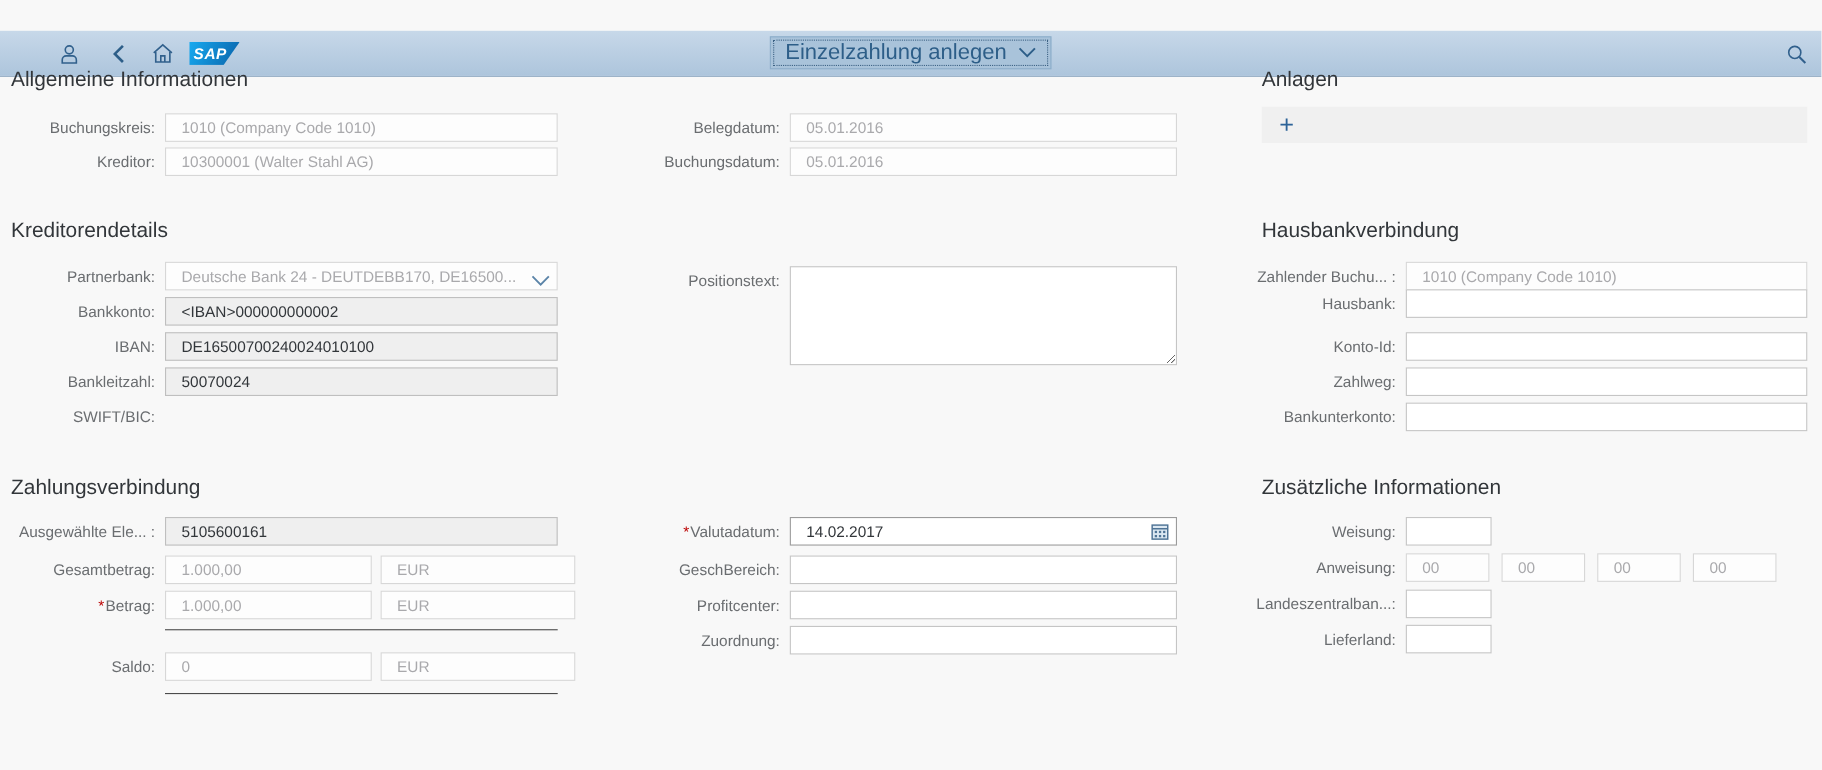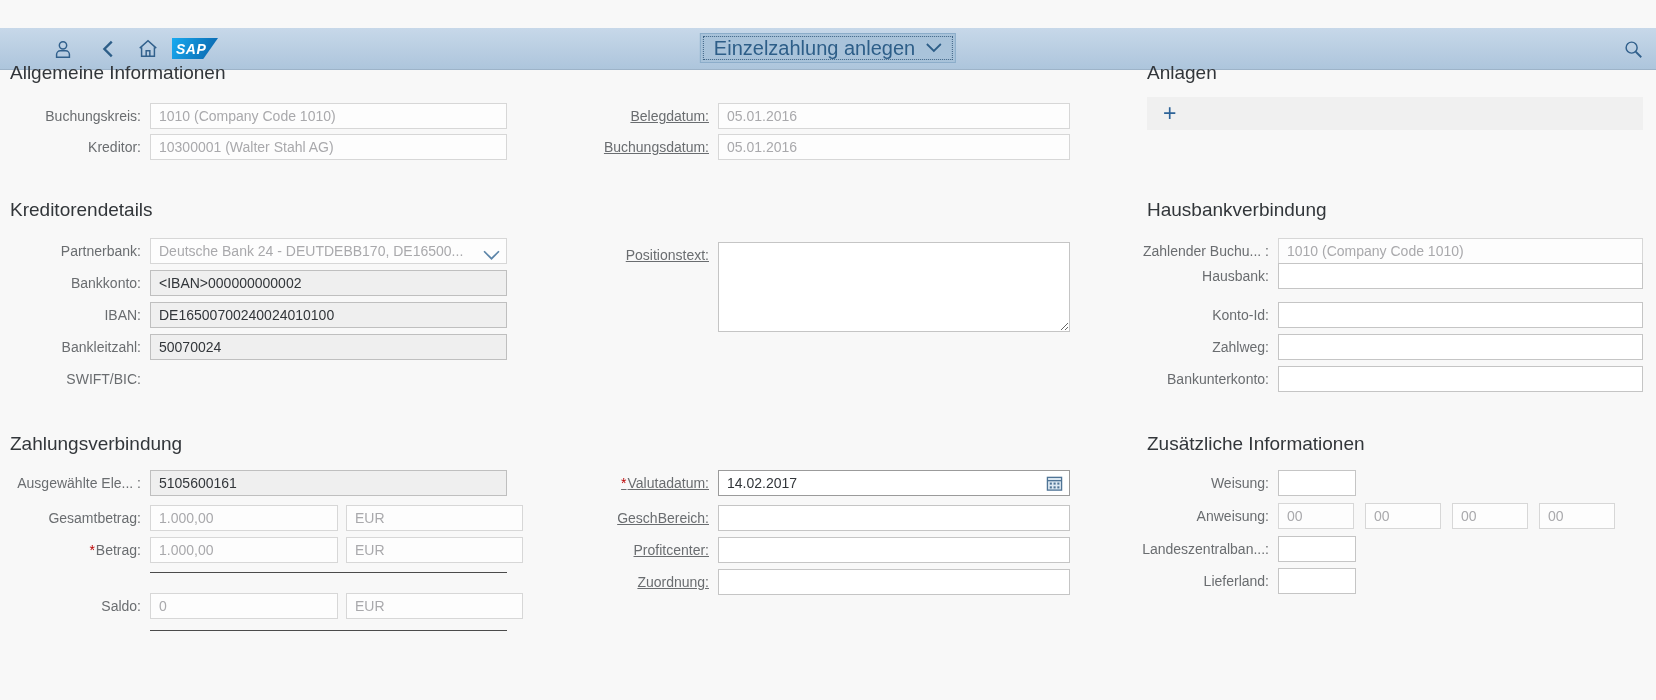--- a/index.html
+++ b/index.html
@@ -37,27 +37,27 @@
   
   .h { position:absolute; font-size:19px; line-height:22px; color:#32363a; white-space:nowrap; }
   
   .row { position:absolute; display:flex; align-items:center; height:26px; }
   .row.top { align-items:flex-start; }
   .lbl {
     flex:none; font-size:14px; color:#6a6d70; text-align:right;
     padding-right:9px; box-sizing:border-box; white-space:nowrap; line-height:26px;
   }
   .c1 { left:0; }   .c1 .lbl { width:150px; }
-  .c2 { left:560px; } .c2 .lbl { width:158px;text-decoration:underline; }
+  .c2 { left:560px; } .c2 .lbl { width:158px; }
   .c3 { left:1085px; } .c3 .lbl { width:193px; }
   .req { color:#bb0000; margin-right:1px; }
   .fld {
     flex:none; height:26px; box-sizing:border-box; position:relative;
     border:1px solid #c5c5c5; background:#fff;
-    font-size:14px; color:#32363a; padding:0 8px;
+    font-size:14px; color:#32363a; padding:0 14px;
     display:flex; align-items:center; white-space:nowrap; overflow:hidden;
   }
   .w1 { width:357px; }  .w2 { width:352px; }  .w3 { width:365px; }
   .amt { width:188px; } .cur { width:177px; margin-left:8px; }
   .small { width:78px; }
   .aw { width:76px; margin-right:11px; }
   .dis { color:#a9a9ac; border-color:#d7d7d7; background:#fdfdfd; }
   .ro  { background:#efefef; border-color:#bfbfbf; color:#32363a; }
   .ta  {
     flex:none; width:352px; height:90px; box-sizing:border-box;

